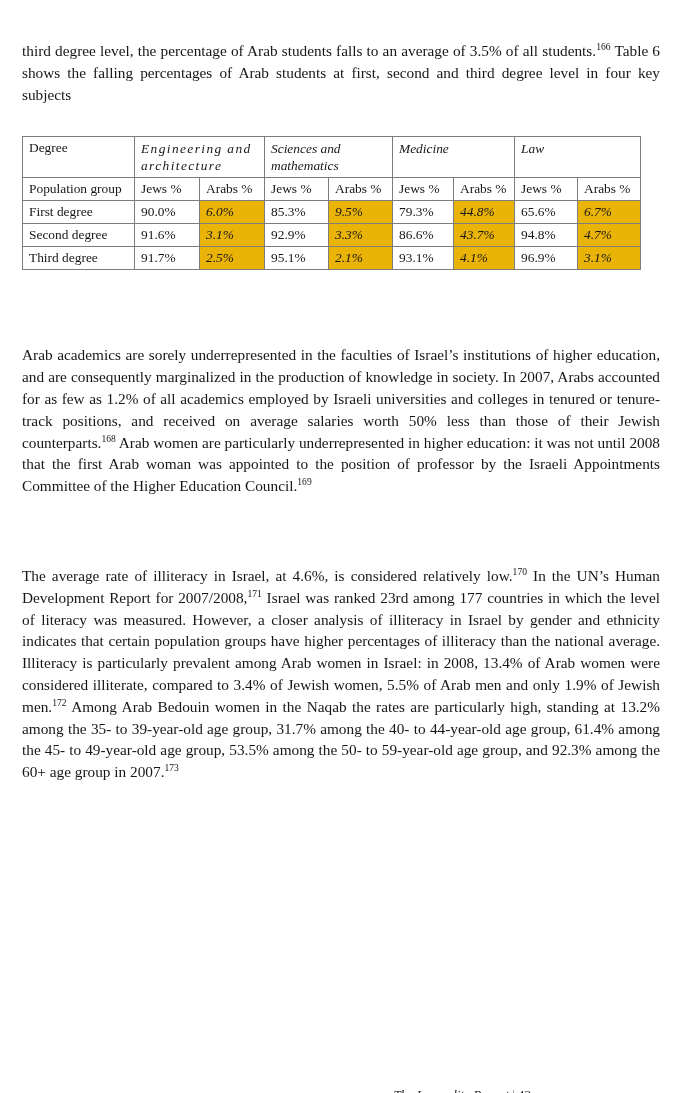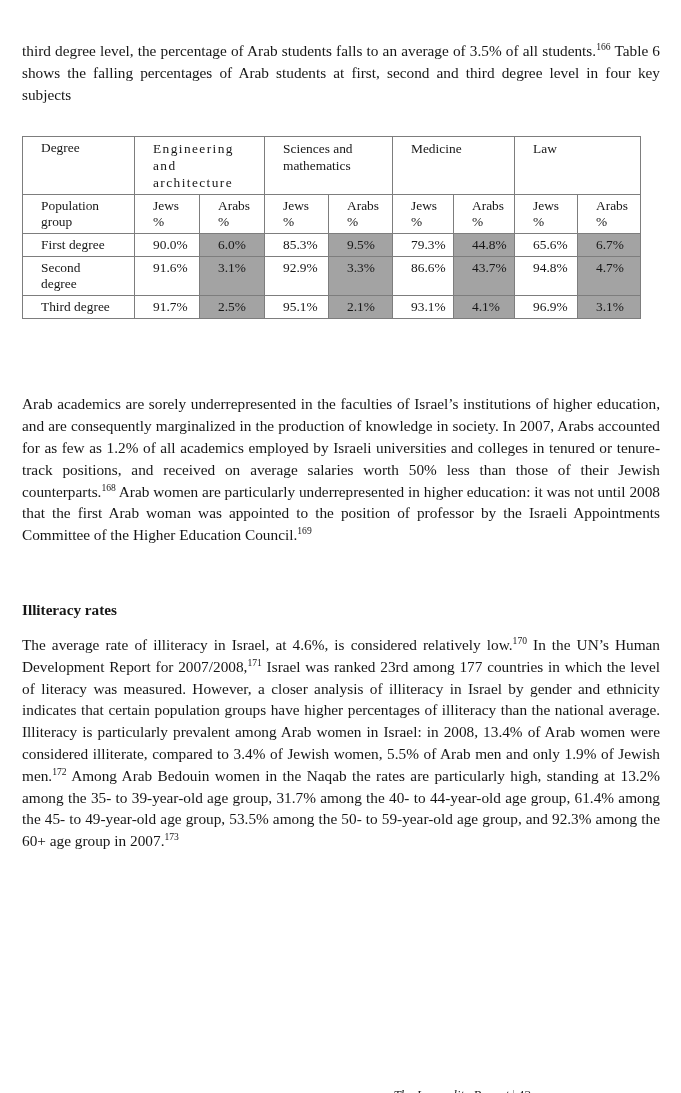--- a/index.html
+++ b/index.html
@@ -53,35 +53,37 @@
   table.data-table {
     border-collapse: collapse;
     width: 618px;
     margin: 0;
     table-layout: fixed;
   }
   table.data-table td, table.data-table th {
     border: 1px solid #7d7d7d;
     font-size: 13.4px;
     font-weight: normal;
-    padding: 3px 18px;
+    padding: 3px 6px;
     vertical-align: top;
     text-align: left;
     color: #161616;
   }
   .grp-head {
     text-align: center;
     line-height: 17px;
+    font-style: italic;
   }
   .sub-head {
     text-align: center;
     line-height: 16px;
   }
   .shaded {
-    background: #a3a3a3;
+    background: #eab308;
+    font-style: italic;
   }
   .cell-num {
     text-align: left;
   }
   .spaced {
     letter-spacing: 1.4px;
   }
   h3.section-head {
     font-size: 15.2px;
     font-weight: bold;
@@ -189,21 +191,20 @@
 
     <div style="height:63px"></div>
 
 
     <div style="height:11px"></div>
 
     <p class="body-text"><span>Arab academics are sorely underrepresented in the faculties of Israel’s institutions of higher education, and are consequently marginalized in the production of knowledge in society. In 2007, Arabs accounted for as few as 1.2% of all academics employed by Israeli universities and colleges in tenured or tenure-track positions, and received on average salaries worth 50% less than those of their Jewish counterparts.</span><sup>168</sup><span> Arab women are particularly underrepresented in higher education: it was not until 2008 that the first Arab woman was appointed to the position of professor by the Israeli Appointments Committee of the Higher Education Council.</span><sup>169</sup></p>
 
     <div style="height:54px"></div>
 
-    <h3 class="section-head">Illiteracy rates</h3>
 
     <div style="height:14px"></div>
 
     <p class="body-text"><span>The average rate of illiteracy in Israel, at 4.6%, is considered relatively low.</span><sup>170</sup><span> In the UN’s Human Development Report for 2007/2008,</span><sup>171</sup><span> Israel was ranked 23rd among 177 countries in which the level of literacy was measured. However, a closer analysis of illiteracy in Israel by gender and ethnicity indicates that certain population groups have higher percentages of illiteracy than the national average. Illiteracy is particularly prevalent among Arab women in Israel: in 2008, 13.4% of Arab women were considered illiterate, compared to 3.4% of Jewish women, 5.5% of Arab men and only 1.9% of Jewish men.</span><sup>172</sup><span> Among Arab Bedouin women in the Naqab the rates are particularly high, standing at 13.2% among the 35- to 39-year-old age group, 31.7% among the 40- to 44-year-old age group, 61.4% among the 45- to 49-year-old age group, 53.5% among the 50- to 59-year-old age group, and 92.3% among the 60+ age group in 2007.</span><sup>173</sup></p>
 
   </div>
 
   <div class="footer">
     <span>The Inequality Report</span><span class="sep">|</span><span class="pagenum">43</span>
   </div>

